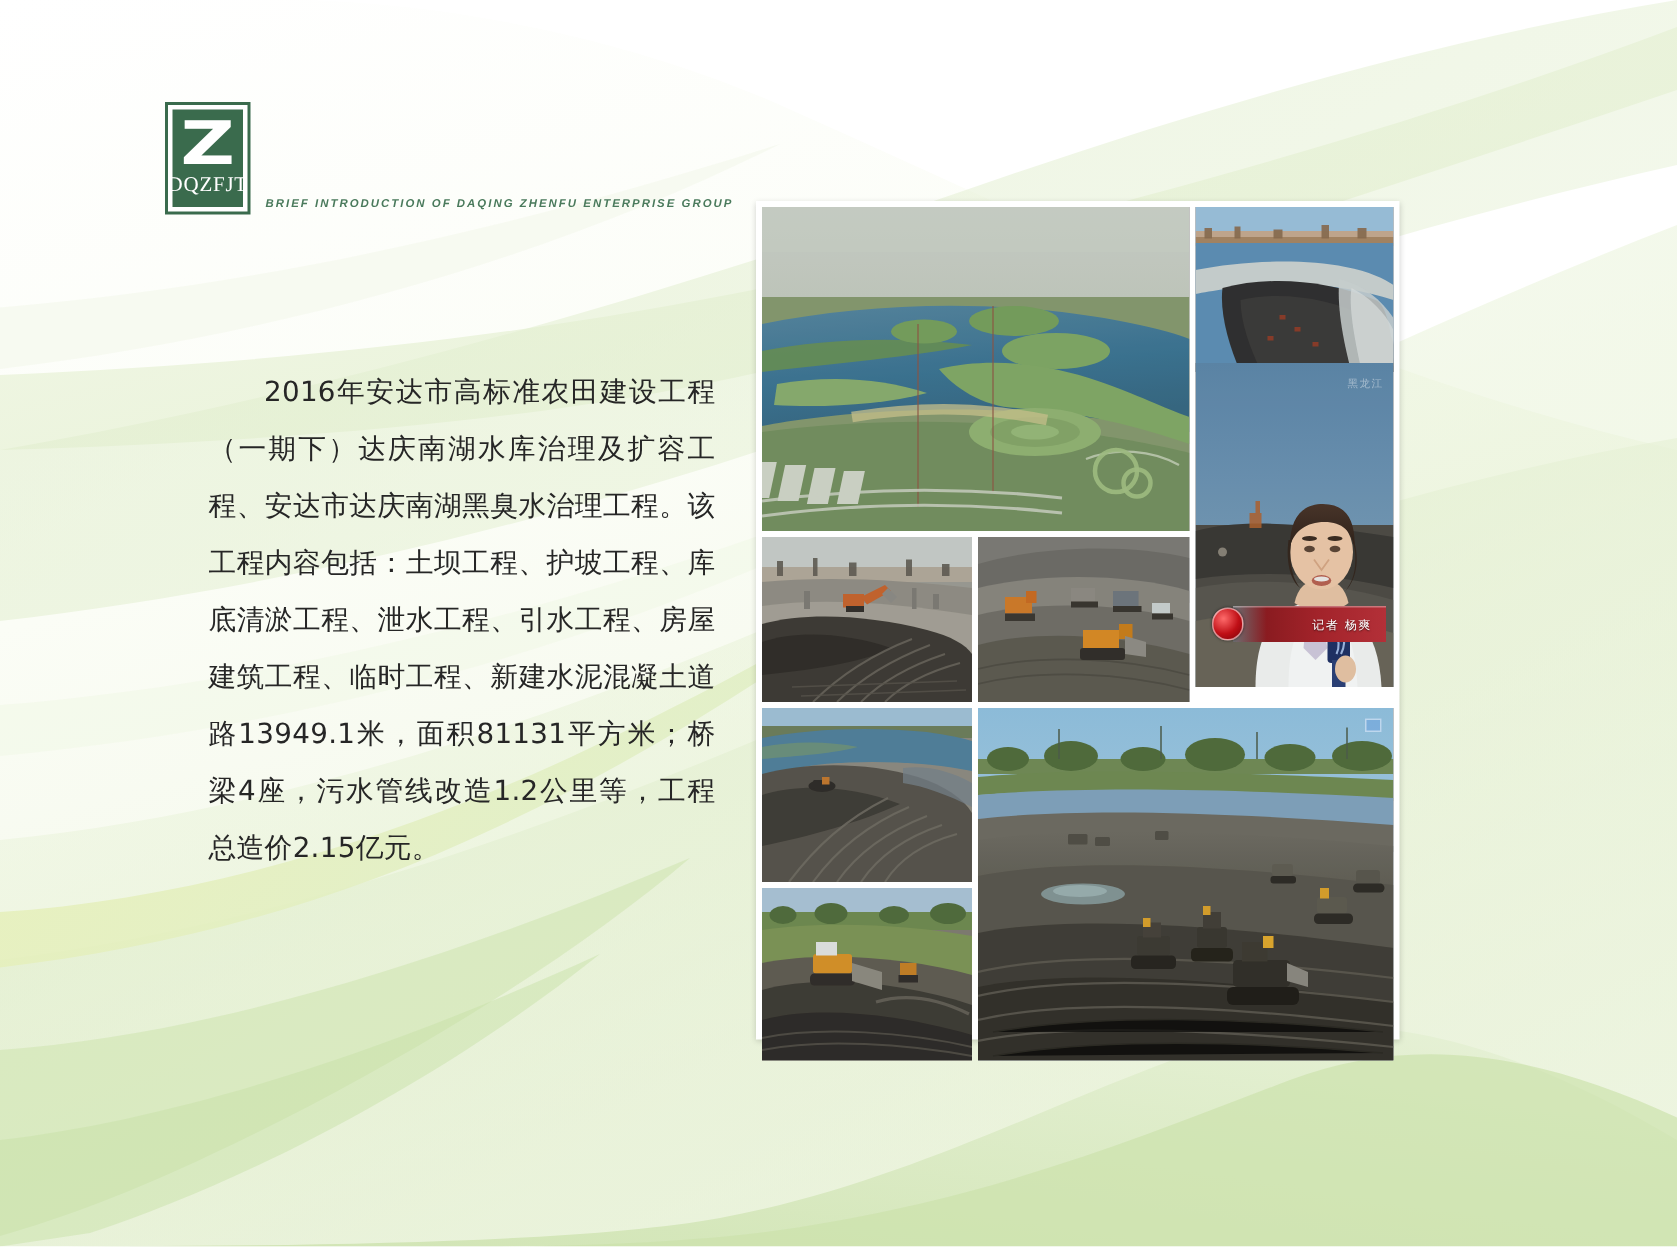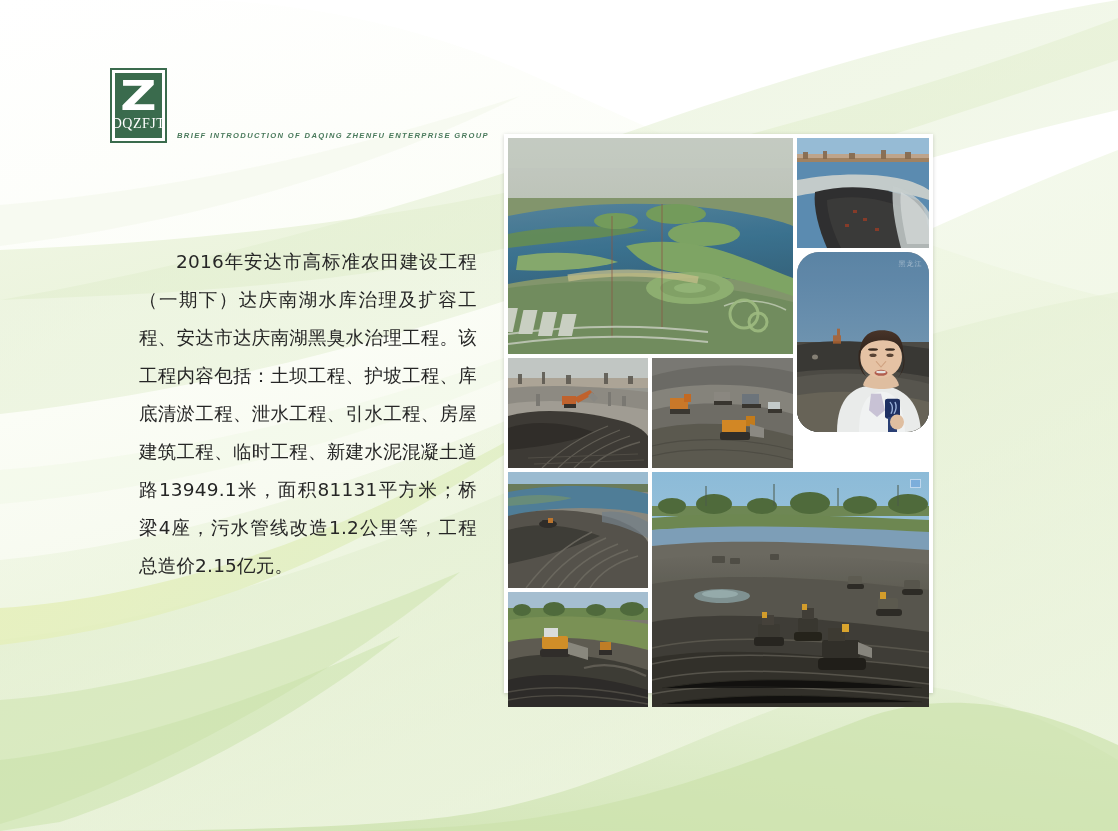--- a/index.html
+++ b/index.html
@@ -300,21 +300,21 @@
         <g fill="#a0391f" opacity=".8">
           <rect x="56" y="72" width="4" height="3"></rect>
             <rect x="66" y="80" width="4" height="3"></rect>
           <rect x="78" y="90" width="4" height="3"></rect>
             <rect x="48" y="86" width="4" height="3"></rect>
         </g>
         <rect width="132" height="110" fill="#4b6a7f" opacity=".07"></rect>
       </svg>
     </div>
 
-    <div class="ph p-reporter" style="left:293px;top:118px;width:132px;height:180px;border-radius:22px;">
+    <div class="ph p-reporter" style="left:293px;top:108px;width:132px;height:216px;">
       <svg viewBox="0 0 132 216" preserveAspectRatio="none" xmlns="http://www.w3.org/2000/svg">
         <defs>
           <linearGradient id="tvSky" x1="0" y1="0" x2="0" y2="1">
             <stop offset="0%" stop-color="#5d86a8"></stop>
               <stop offset="100%" stop-color="#86a7c0"></stop>
           </linearGradient>
           <linearGradient id="hairG" x1="0" y1="0" x2="0" y2="1">
             <stop offset="0%" stop-color="#4a3326"></stop>
               <stop offset="100%" stop-color="#2e1f16"></stop>
           </linearGradient>
@@ -351,20 +351,26 @@
         <ellipse cx="84" cy="144" rx="5" ry="1.6" fill="#efeae6"></ellipse>
 
         <rect x="88" y="176" width="15" height="24" rx="2.5" fill="#1e2f63"></rect>
         <rect x="91" y="198" width="9" height="18" fill="#2b3f75"></rect>
         <path d="M93,180 C96,184 96,190 94,194 M98,180 C100,185 99,190 97,194" stroke="#9fb6e0" stroke-width="1.4" fill="none"></path>
 
         <ellipse cx="100" cy="204" rx="7" ry="9" fill="#e9c4a4"></ellipse>
         <rect width="132" height="216" fill="#2d4a63" opacity=".05"></rect>
       </svg>
       <div class="tv-watermark">黑龙江</div>
+      <div class="tv-lower3rd">
+        <div class="tv-dot"></div>
+        <div class="tv-bar">
+          <span>记者  杨爽</span>
+        </div>
+      </div>
     </div>
 
     <div class="ph p-excav" style="left:4px;top:224px;width:140px;height:110px;">
       <svg viewBox="0 0 140 110" preserveAspectRatio="none" xmlns="http://www.w3.org/2000/svg">
         <rect width="140" height="110" fill="#9a9b93"></rect>
         <rect width="140" height="26" fill="#c6cdc9"></rect>
         <rect y="20" width="140" height="10" fill="#b0a899"></rect>
         <g fill="#5d5a52" opacity=".9">
           <rect x="10" y="16" width="4" height="10"></rect>
             <rect x="34" y="14" width="3" height="12"></rect>

